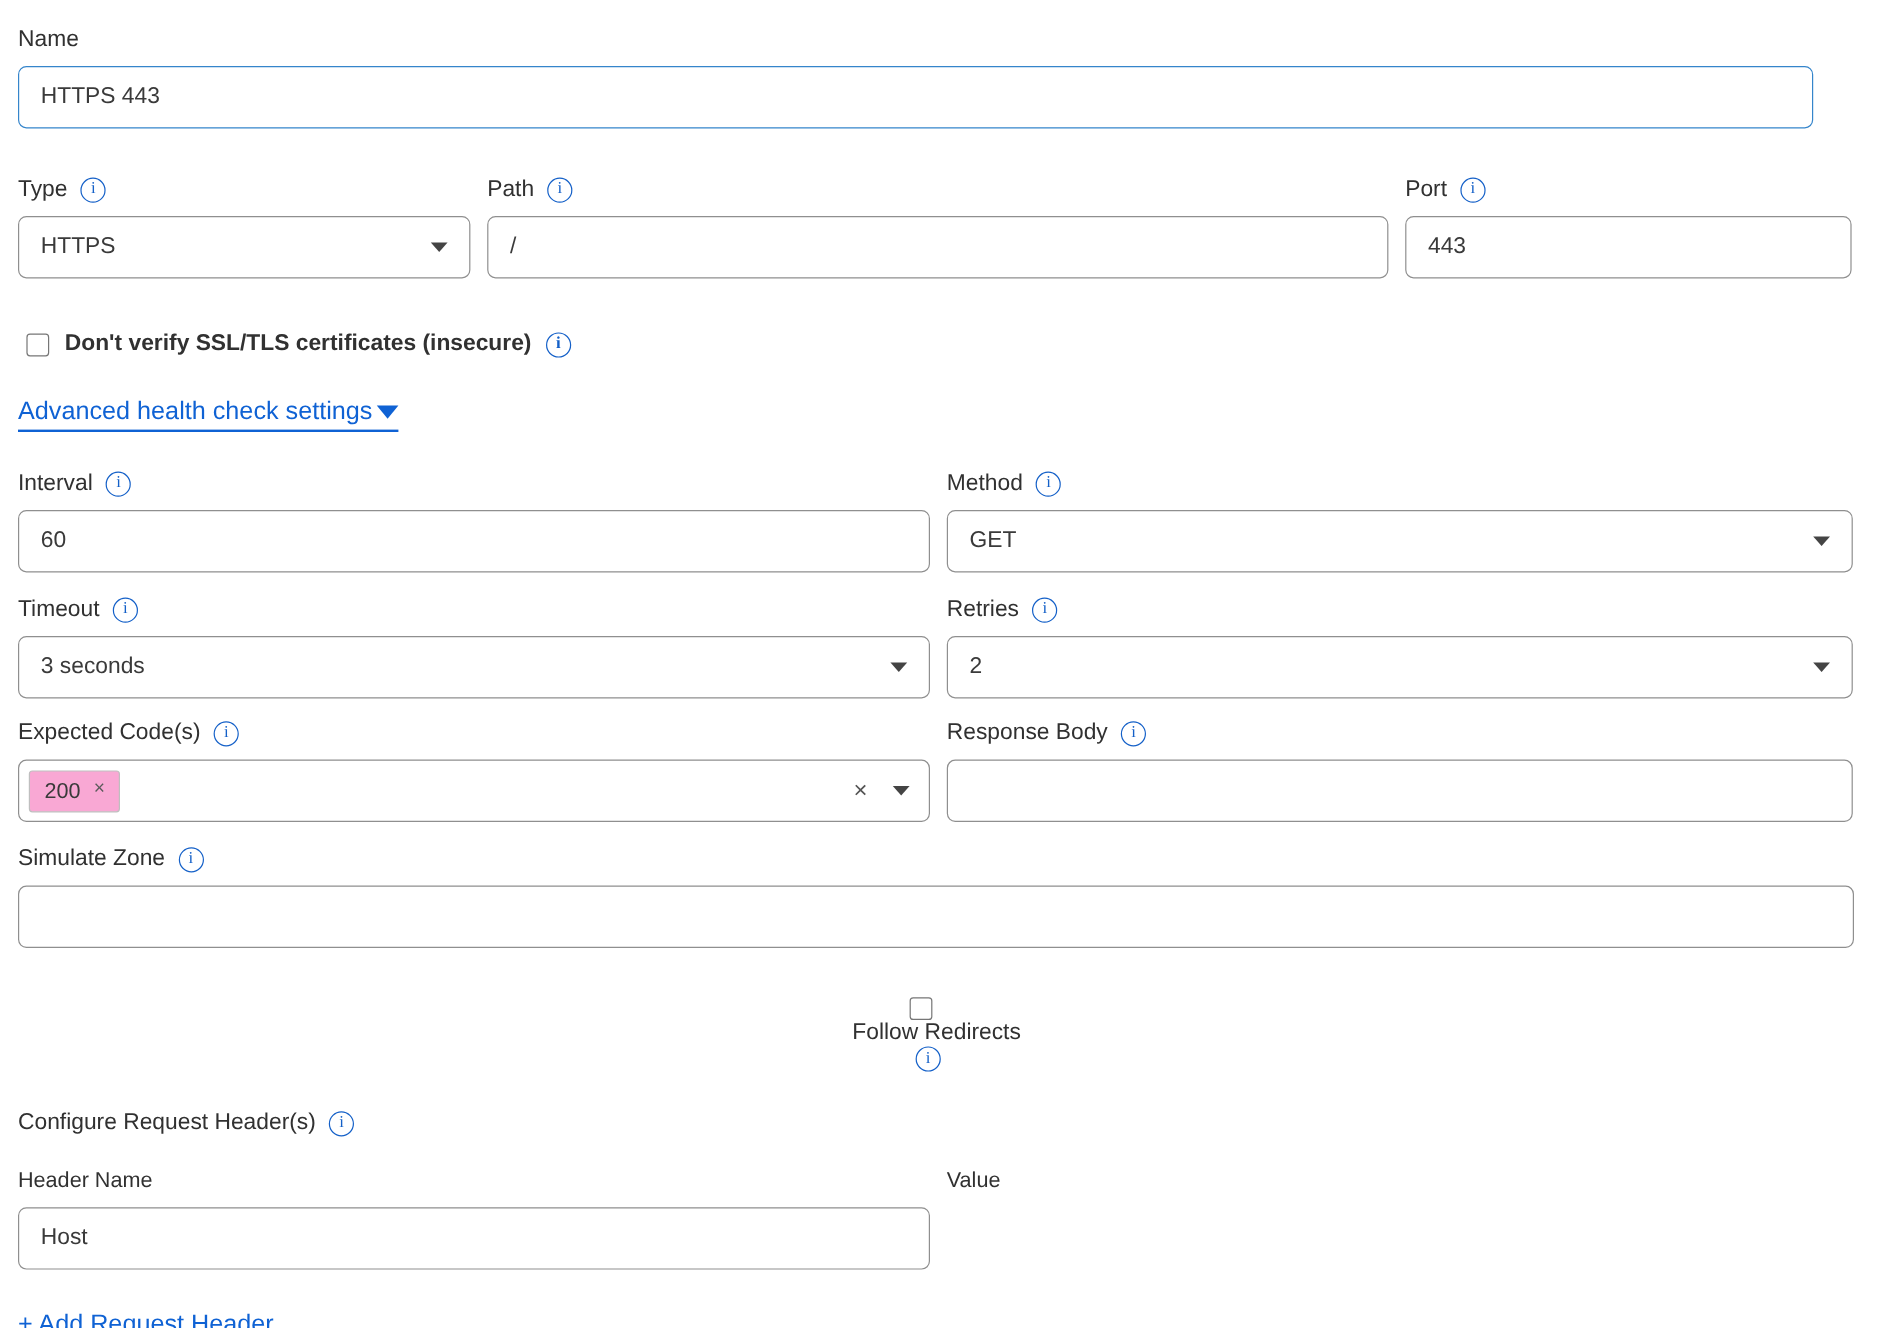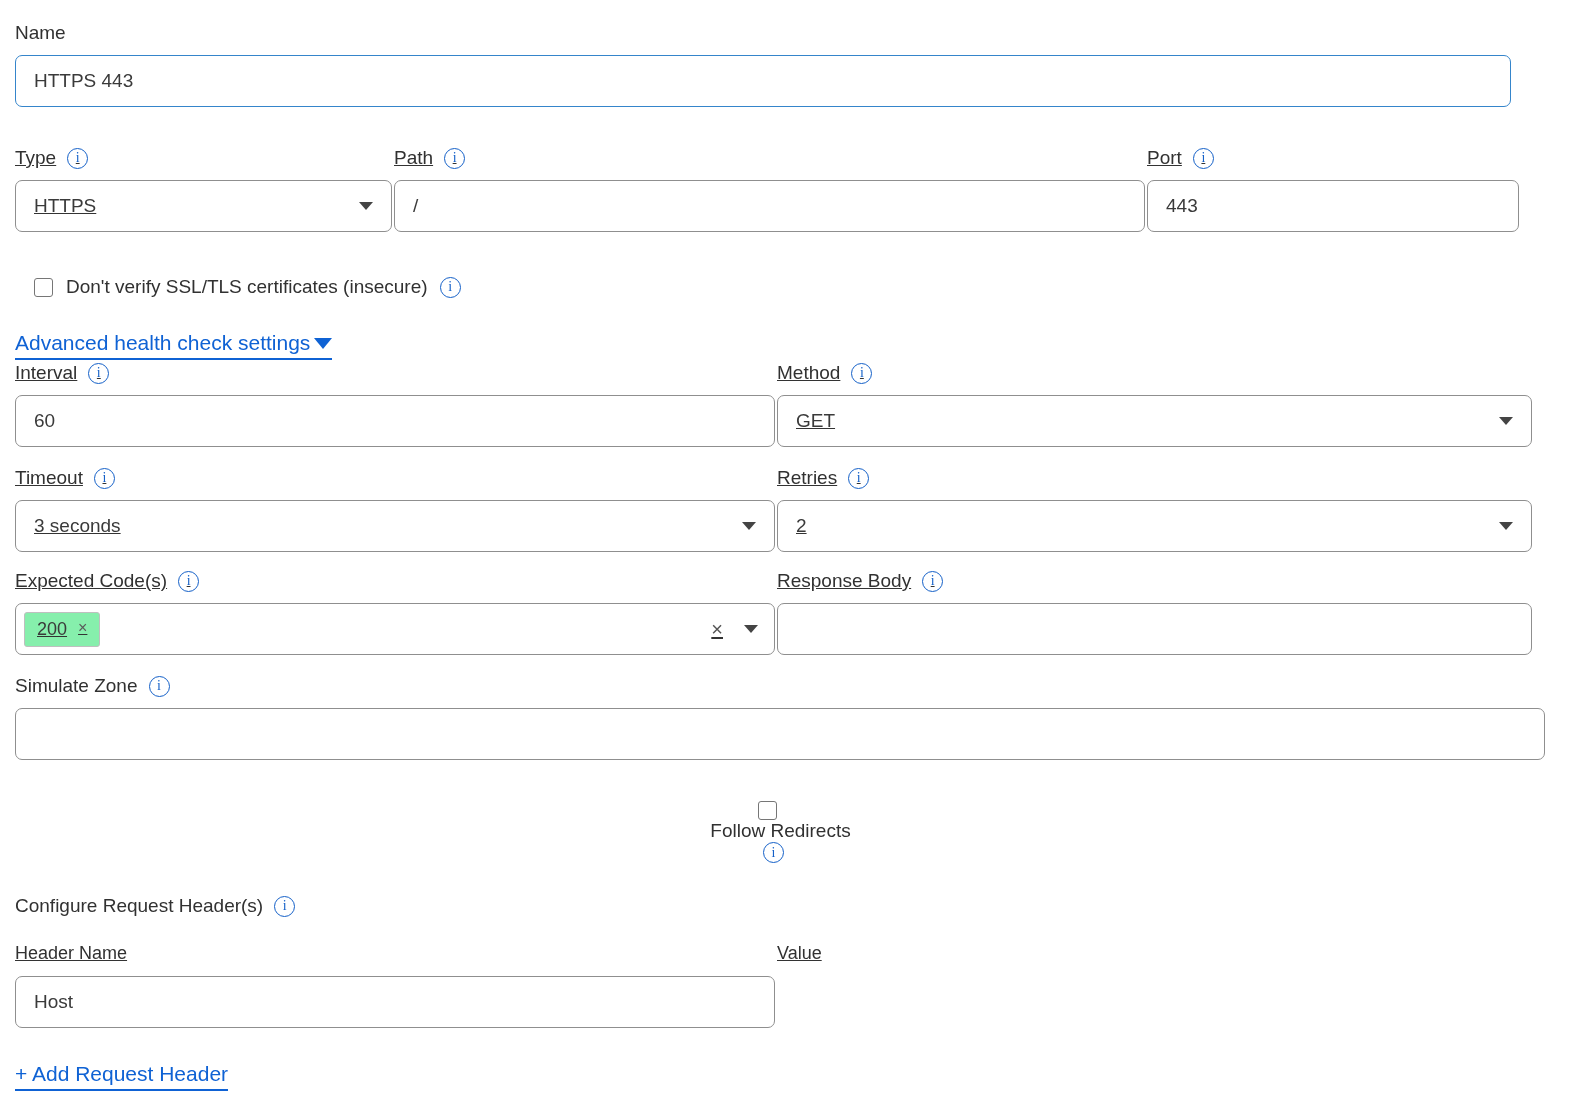--- a/index.html
+++ b/index.html
@@ -38,21 +38,21 @@
     display: flex; align-items: center; cursor: pointer;
   }
   .selectbox .sel-text { flex: 1 1 auto; }
   .caret {
     width: 0; height: 0;
     border-left: 7px solid transparent;
     border-right: 7px solid transparent;
     border-top: 8px solid #444;
     flex: 0 0 auto;
   }
-  .row { display: flex; gap: 2px; text-decoration: underline; }
+  .row { display: flex; gap: 14px; }
   .col-type { width: 377px; flex: 0 0 377px; }
   .col-path { width: 751px; flex: 0 0 751px; }
   .col-port { width: 372px; flex: 0 0 372px; }
   .col-left  { width: 760px; flex: 0 0 760px; }
   .col-right { width: 755px; flex: 0 0 755px; }
 
   .checkbox-row { display: flex; align-items: center; font-size: 19px; color: #313131; }
   .checkbox {
     width: 19px; height: 19px; flex: 0 0 19px;
     border: 1.6px solid #767676; border-radius: 3px;
@@ -73,35 +73,35 @@
     border-top: 11px solid #0f62d4;
   }
   .add-link {
     display: inline-block; color: #0f62d4; font-size: 21px;
     border-bottom: 2.5px solid #0f62d4; padding-bottom: 3px; cursor: pointer;
   }
 
   .multibox { padding: 0 16px 0 8px; }
   .tag {
     display: inline-flex; align-items: flex-start;
-    background: #86efac; border: 1px solid #bfbfbf; border-radius: 3px;
+    background: #f9a8d4; border: 1px solid #bfbfbf; border-radius: 3px;
     padding: 6px 12px; font-size: 18px; color: #3a3a3a;
     margin-right: auto;
   }
   .tag .tag-x { margin-left: 11px; color: #5a5a5a; font-size: 16px; cursor: pointer; }
   .clear-x { color: #555; font-size: 20px; margin-right: 21px; cursor: pointer; }
 
   .divider { height: 2px; background: #c2c2c2; margin-top: 16px; width: 1530px; }
 
   
   .mt-name   { margin-top: 5px; }
   .mt-row1   { margin-top: 38px; }
   .mt-chk    { margin-top: 44px; }
   .mt-adv    { margin-top: 33px; }
-  .mt-int    { }
+  .mt-int    { margin-top: 30px; }
   .mt-tmo    { margin-top: 18px; }
   .mt-exp    { margin-top: 16px; }
   .mt-sim    { margin-top: 18px; }
   .mt-fol    { margin-top: 41px; }
   .mt-cfg    { margin-top: 30px; }
   .mt-hdr    { margin-top: 22px; }
   .mt-add    { margin-top: 34px; }
 
   .sub-label { font-size: 18px; color: #313131; margin-bottom: 11px; line-height: 24px; }
 </style>
@@ -137,21 +137,21 @@
     </div>
     <div class="col-port">
       <div class="label">
         <span>Port</span>
         <span class="info">i</span>
       </div>
       <input class="textbox" type="text" value="443" style="">
     </div>
   </div>
 
-  <div class="checkbox-row mt-chk" style="margin-left:19px;">
+  <div class="checkbox-row mt-chk" style="margin-left:7px;font-weight:bold;">
     <span class="checkbox"></span>
     <span style="margin-left:13px;">Don't verify SSL/TLS certificates (insecure)</span>
     <span class="info">i</span>
   </div>
 
   <div class="mt-adv">
     <span class="link">
       <span>Advanced health check settings</span>
       <span class="tri-down"></span>
     </span>

